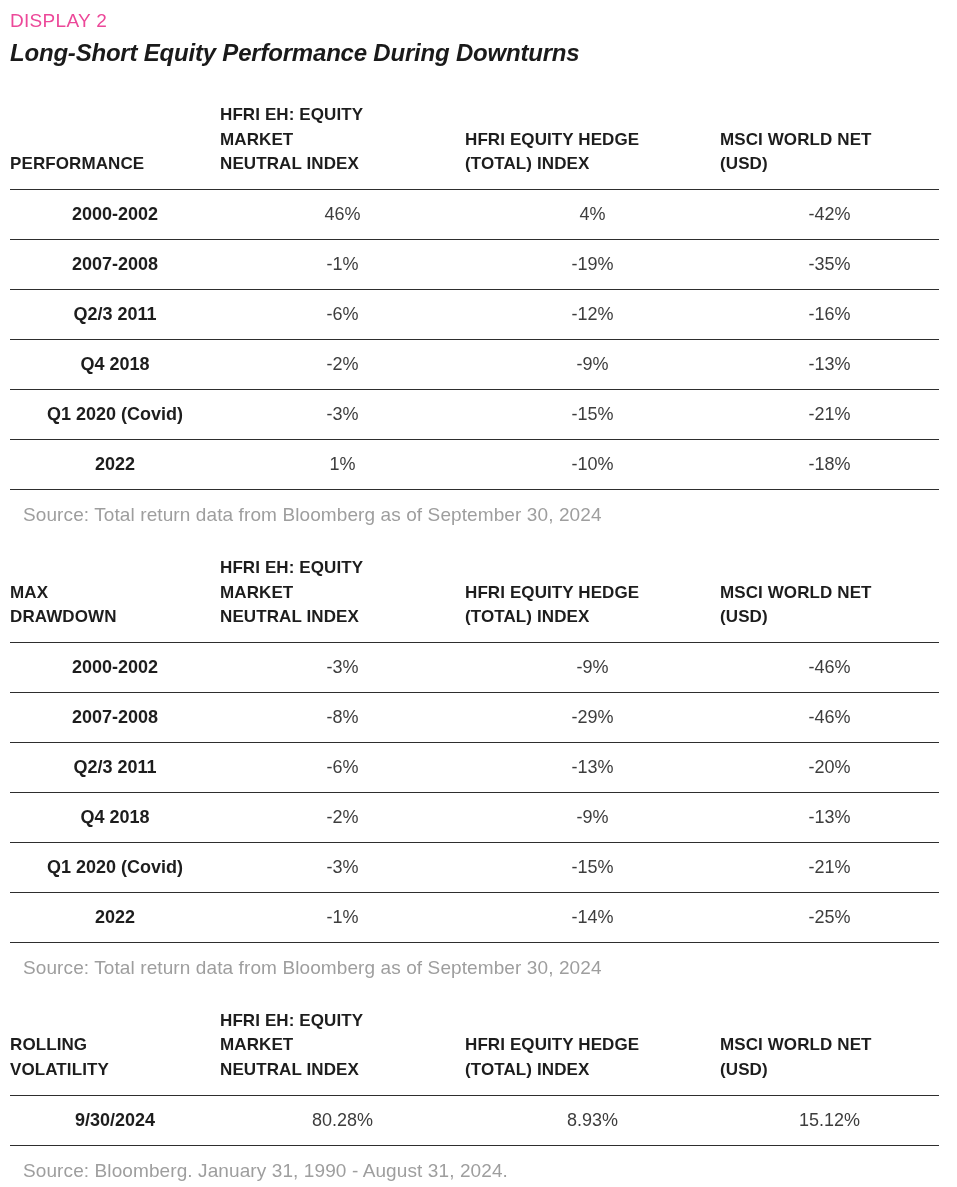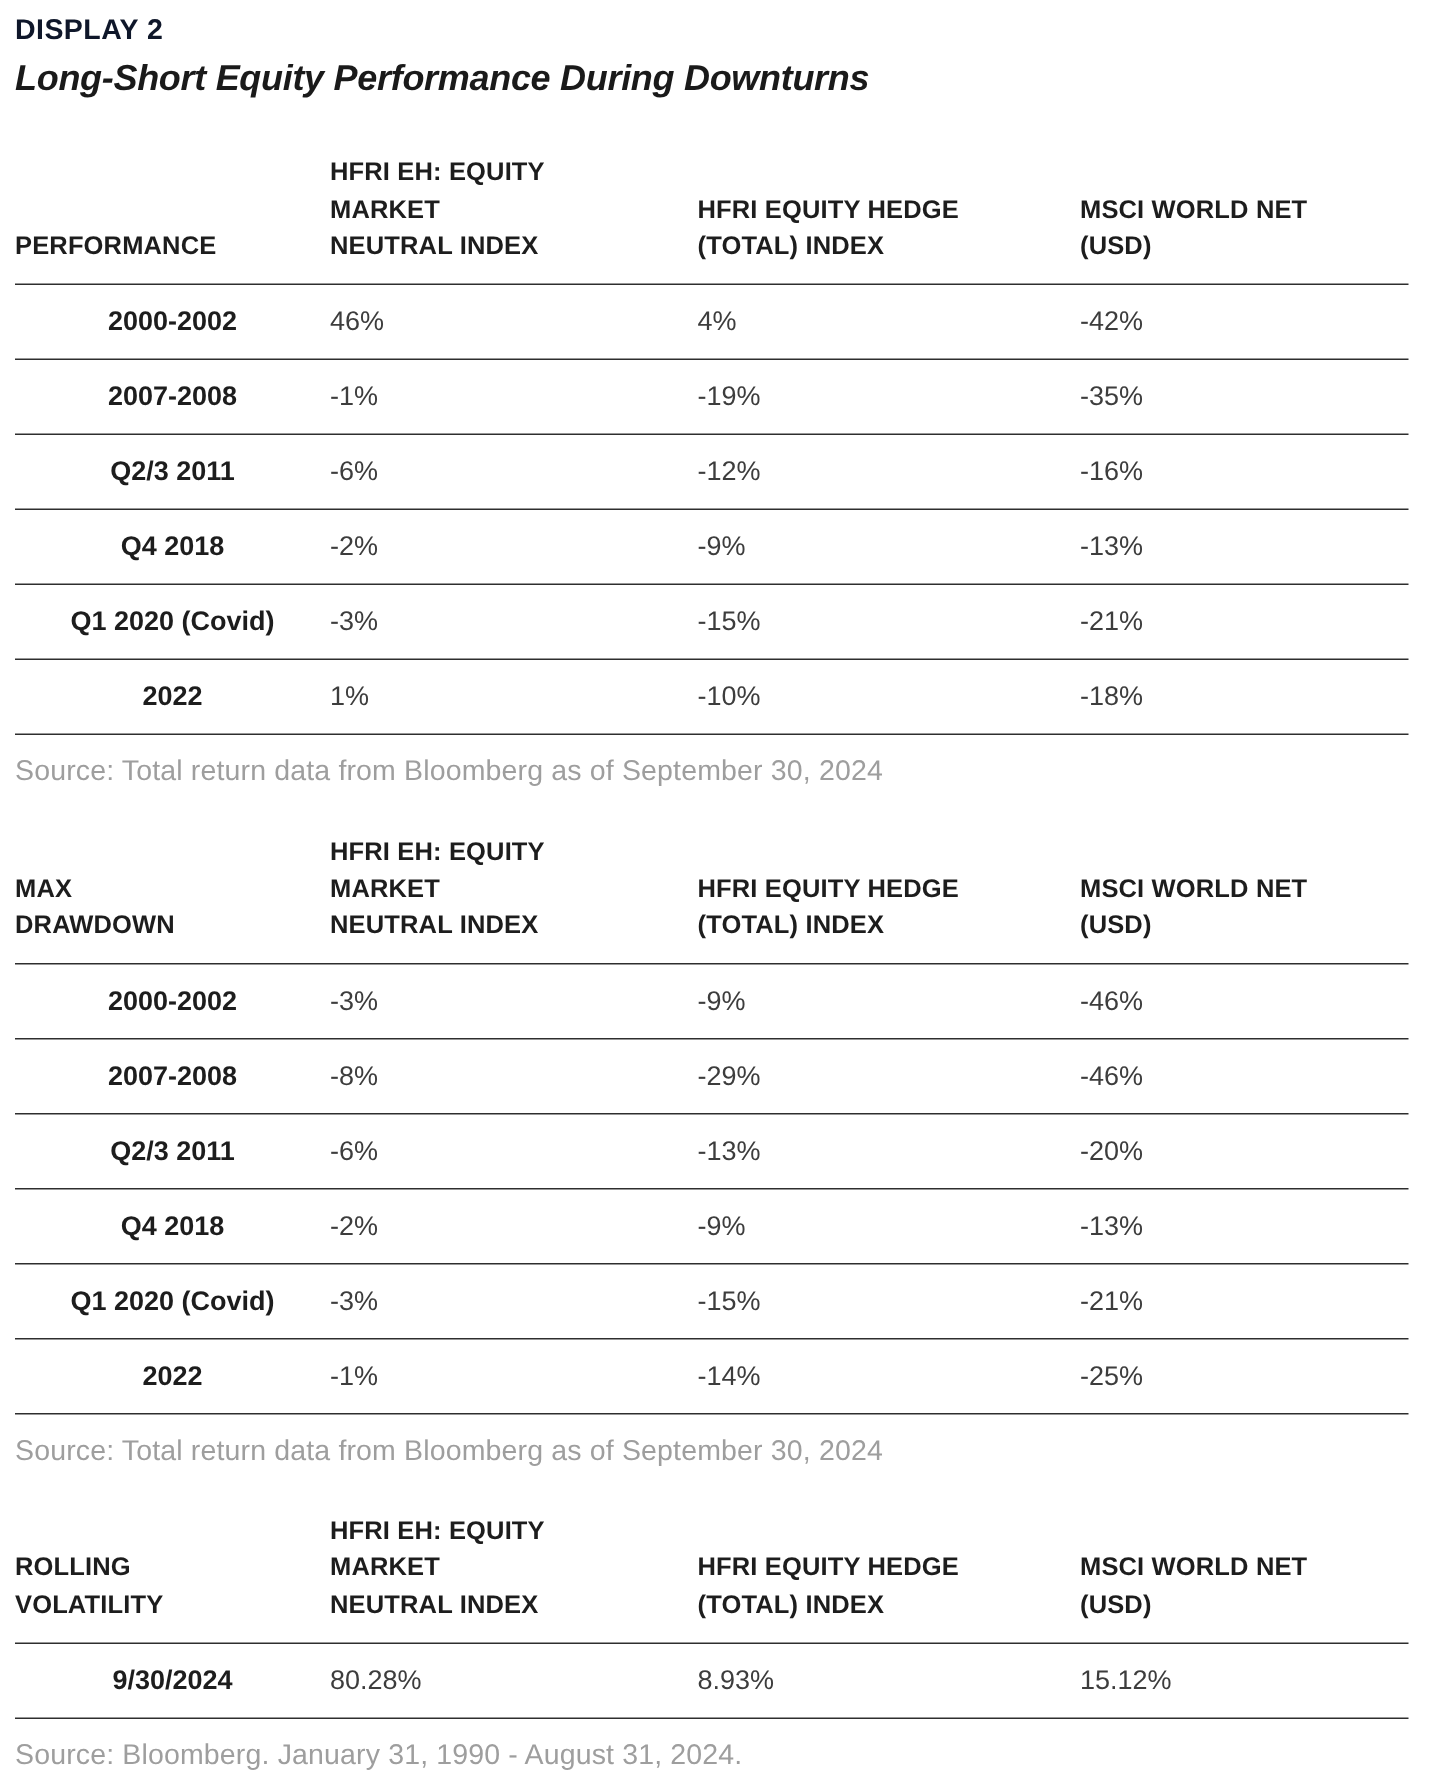--- a/index.html
+++ b/index.html
@@ -8,23 +8,23 @@
     background: #ffffff;
     font-family: "Liberation Sans", sans-serif;
     color: #1e1e1e;
   }
   .page {
     width: 957px;
     box-sizing: border-box;
     padding: 8px 18px 12px 10px;
   }
   .eyebrow {
-    color: #0f172a;
+    color: #ec4899;
     font-size: 19px;
-    font-weight: bold;
+    font-weight: normal;
     letter-spacing: 0.3px;
     margin: 2px 0 7px 0;
   }
   .doc-title {
     font-size: 24px;
     font-weight: bold;
     letter-spacing: -0.2px;
     margin: 0 0 8px 0;
     color: #1a1a1a;
     font-style: italic;
@@ -55,29 +55,30 @@
     height: 49px;
     align-items: center;
   }
   .td-label {
     font-weight: bold;
     font-size: 18px;
     color: #1d1d1d;
     text-align: center;
   }
   .td-val {
+    text-align: center;
     font-size: 18px;
     font-weight: 400;
     color: #3d3d3d;
   }
   .source {
     color: #9e9e9e;
     font-size: 19px;
     font-weight: 400;
-    margin: 14px 0 0 0;
+    margin: 14px 0 0 13px;
     letter-spacing: 0.1px;
   }
 </style>
 </head>
 <body>
 
 <div class="page">
 
   <p class="eyebrow">DISPLAY 2</p>
   <h1 class="doc-title">Long-Short Equity Performance During Downturns</h1>

